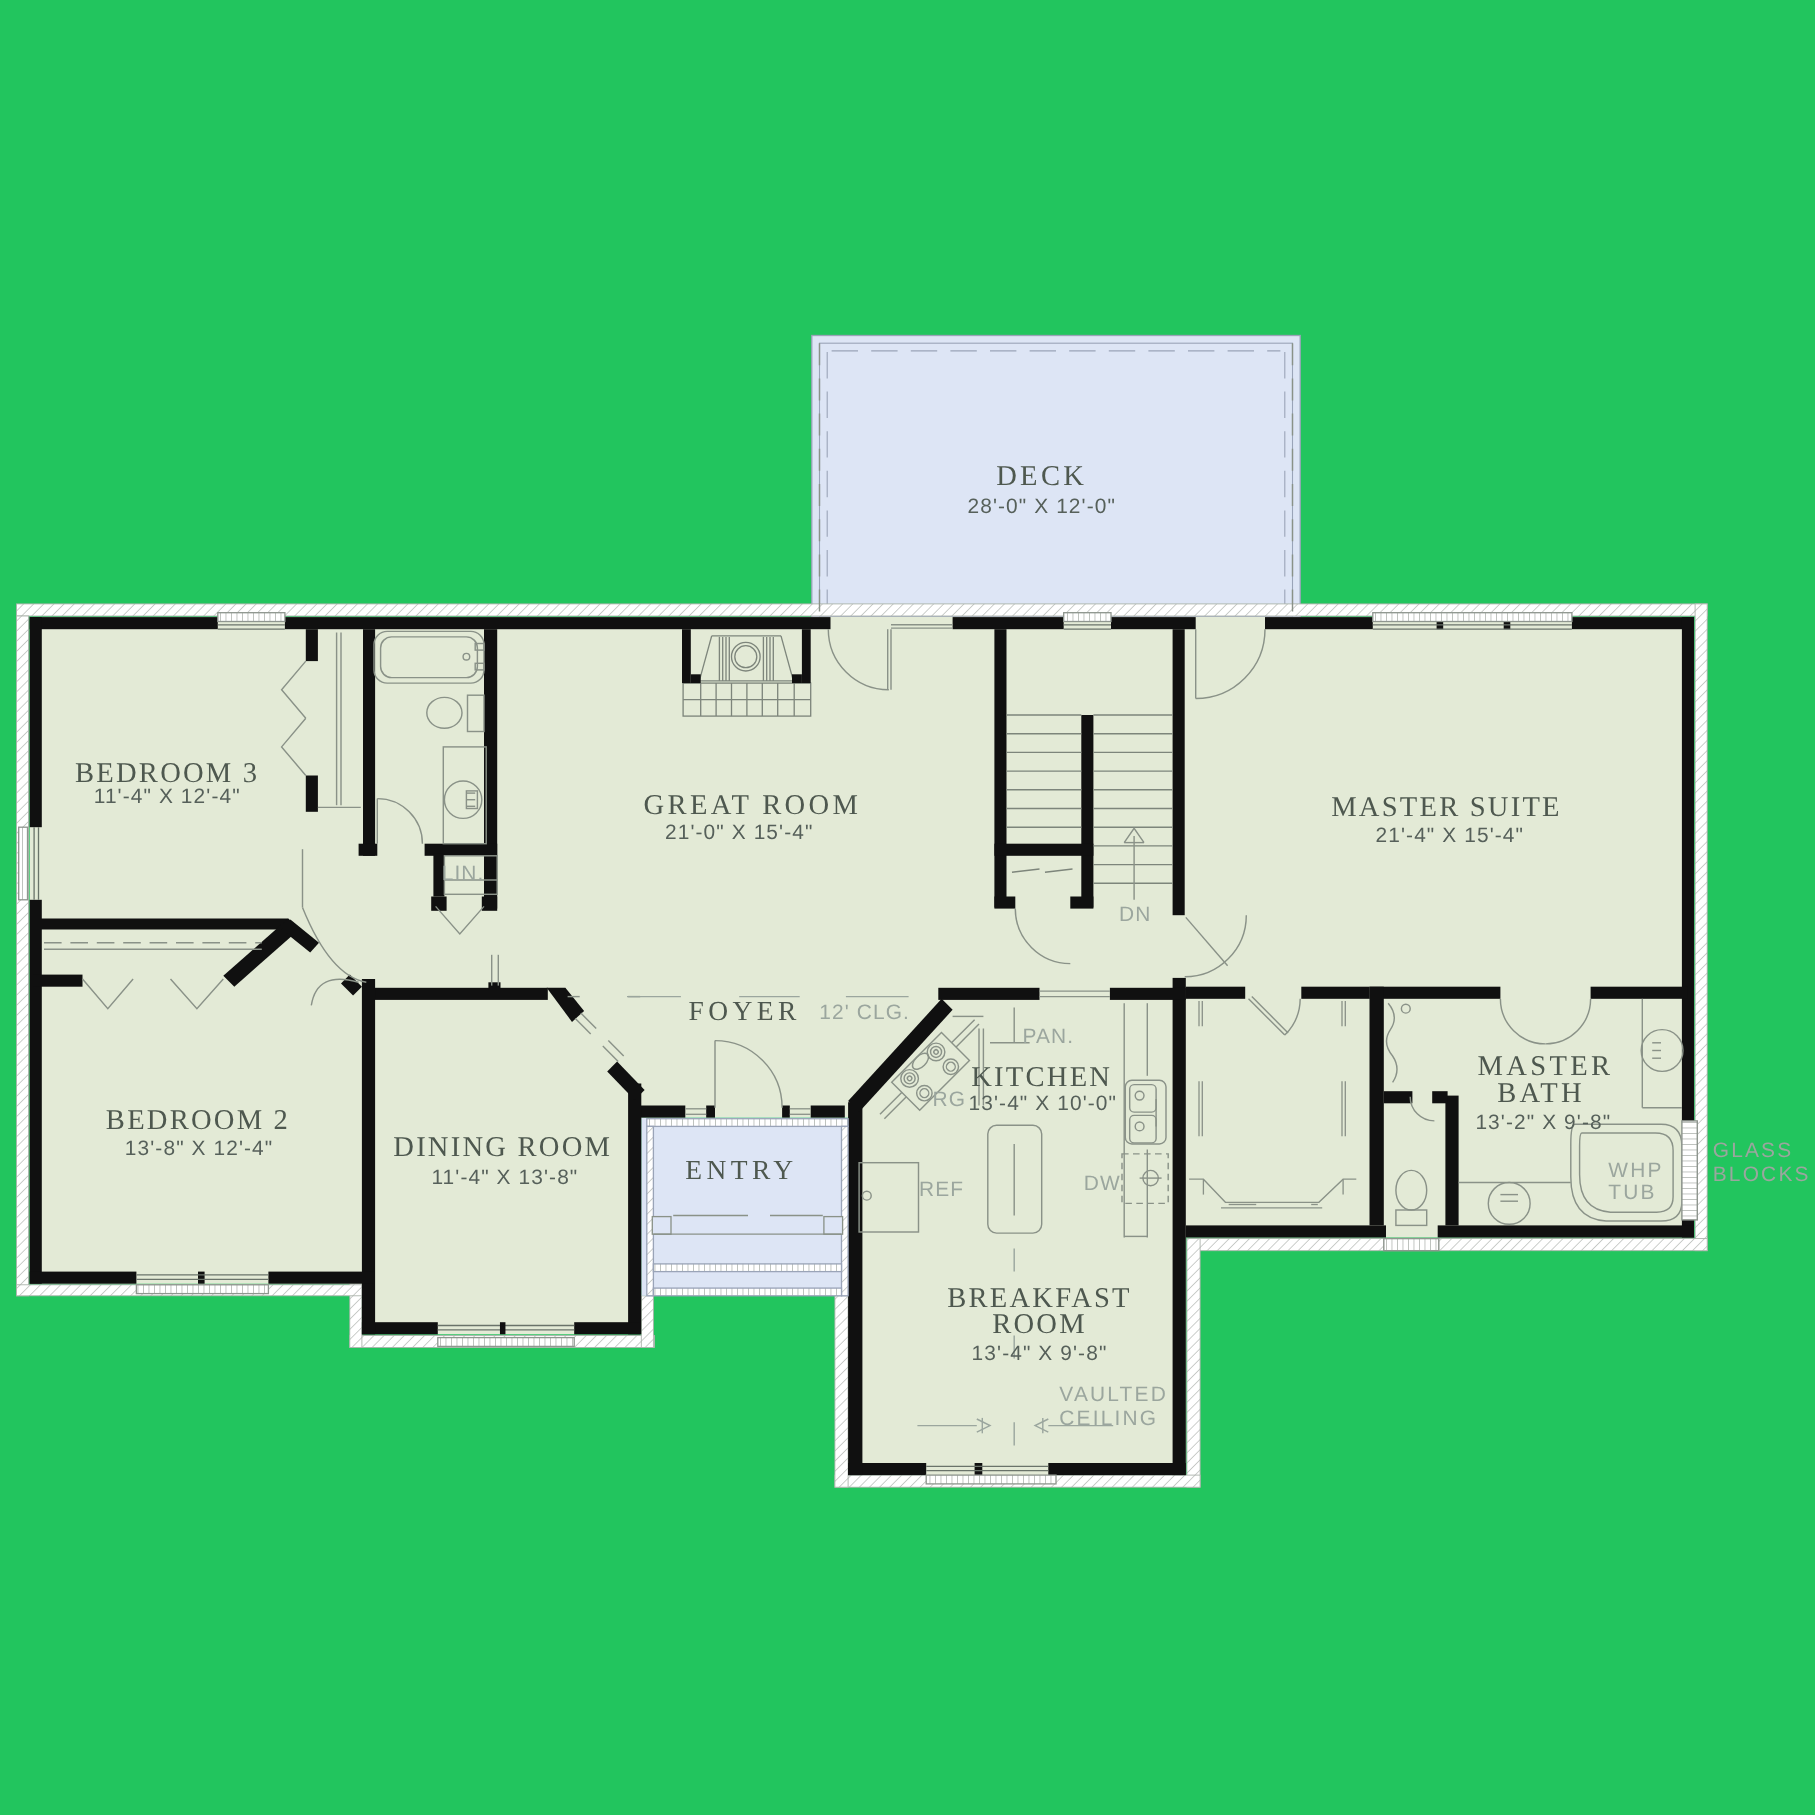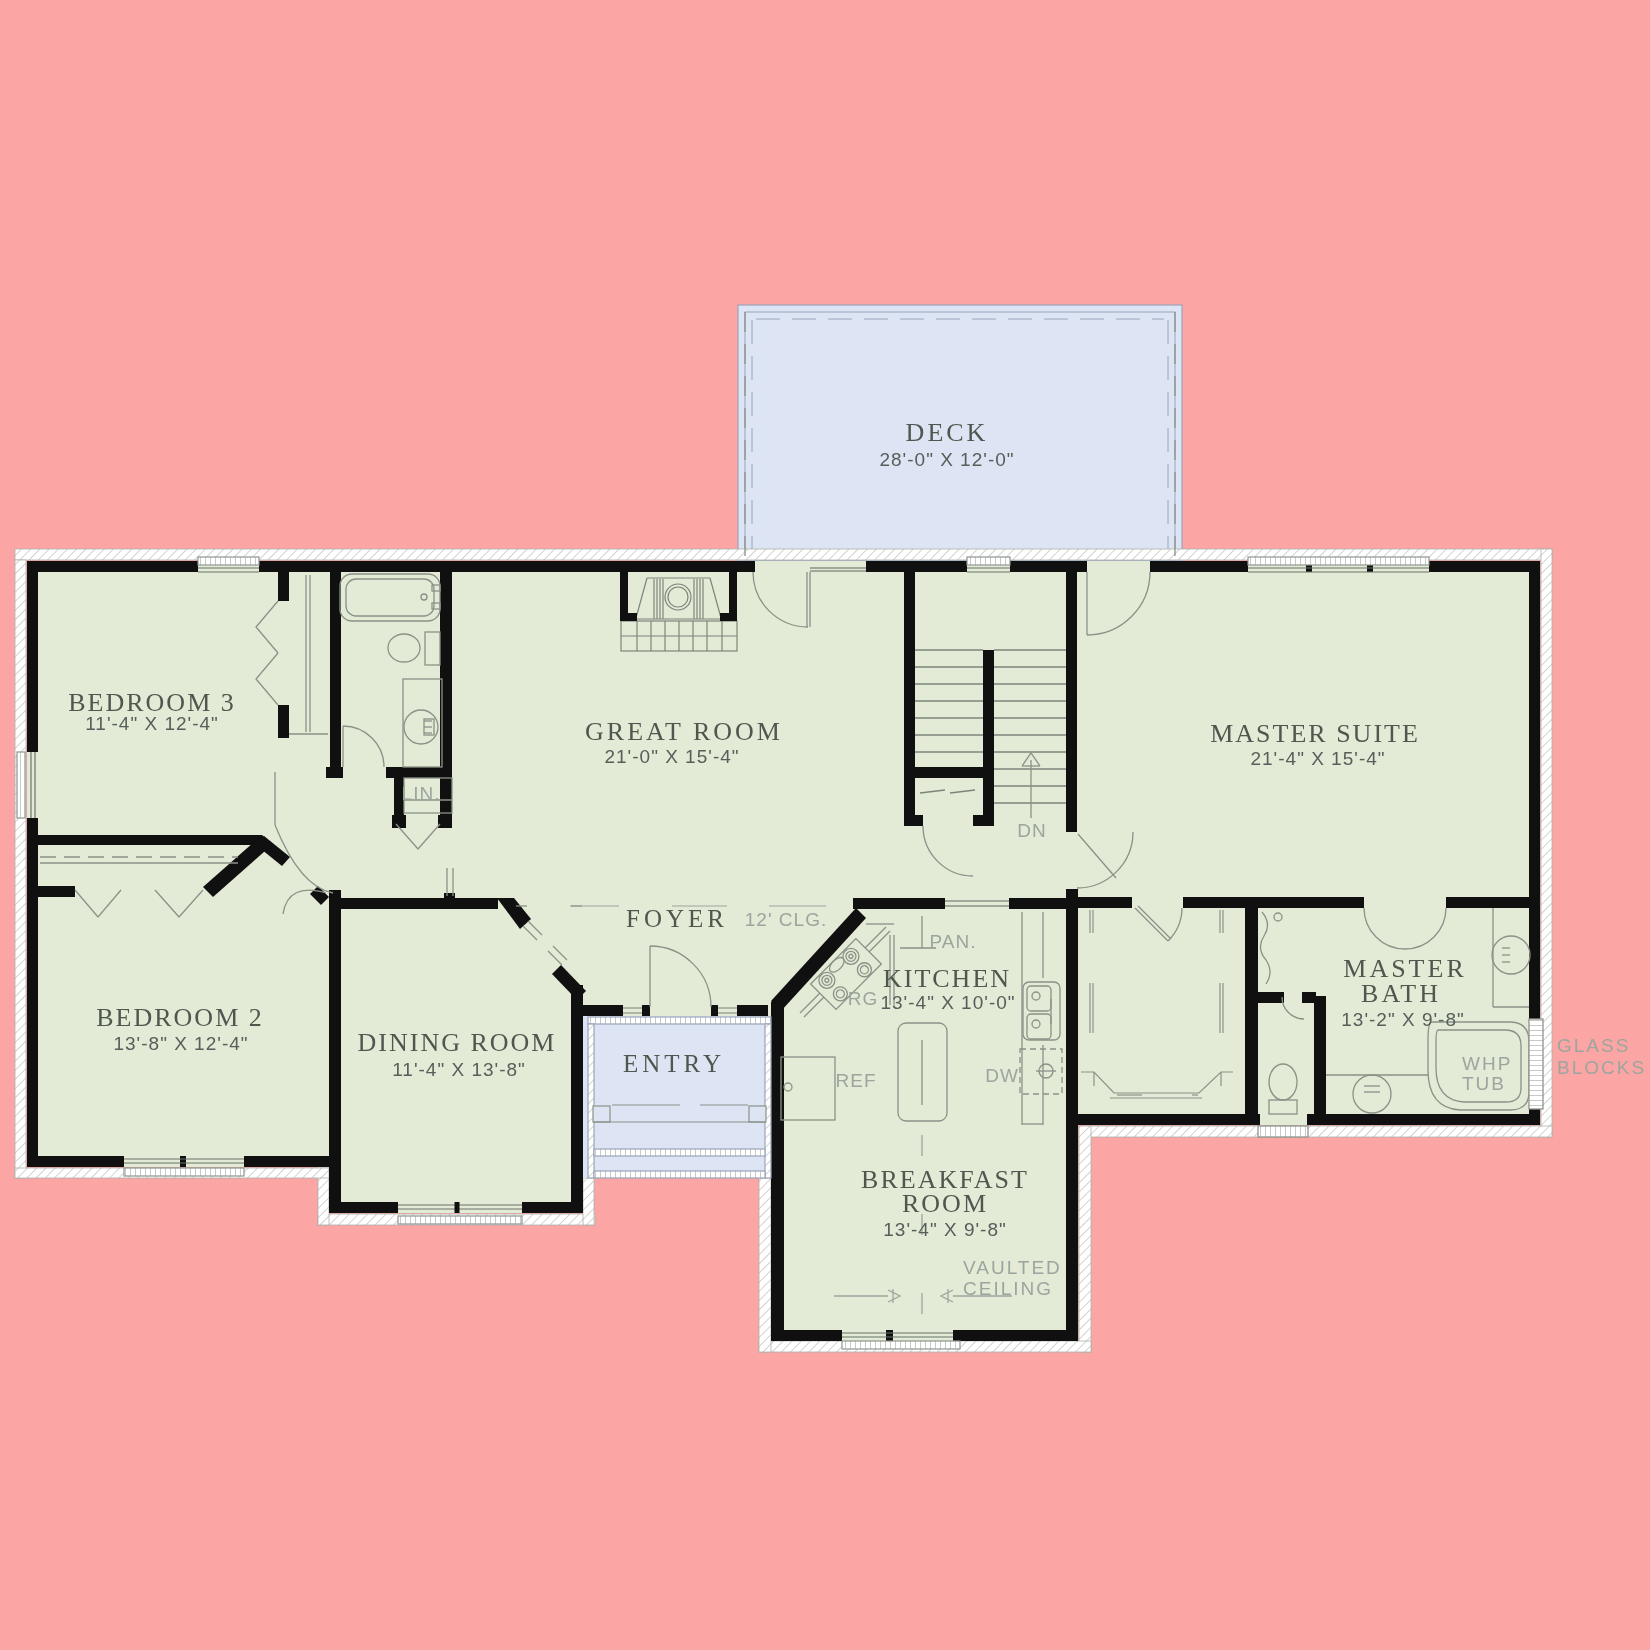--- a/index.html
+++ b/index.html
@@ -1,16 +1,16 @@
 <!DOCTYPE html>
 <html><head>
 <meta charset="utf-8">
 <style>
 html,body{margin:0;padding:0;background:#ffffff;}
-#stage{position:relative;width:1650px;height:1650px;background:#fca5a5;overflow:hidden;-webkit-font-smoothing:antialiased;}
+#stage{position:relative;width:1650px;height:1650px;background:#22c55e;overflow:hidden;-webkit-font-smoothing:antialiased;}
 svg{position:absolute;left:0;top:0;}
 .rl{font-family:"Liberation Serif",serif;fill:#4e584f;}
 .dim{font-family:"Liberation Sans",sans-serif;fill:#56605a;}
 .gray{font-family:"Liberation Sans",sans-serif;fill:#9ba69e;}
 </style>
 </head>
 <body>
 <div id="stage">
 <svg width="1650" height="1650" viewBox="0 0 1650 1650">
 <defs>

